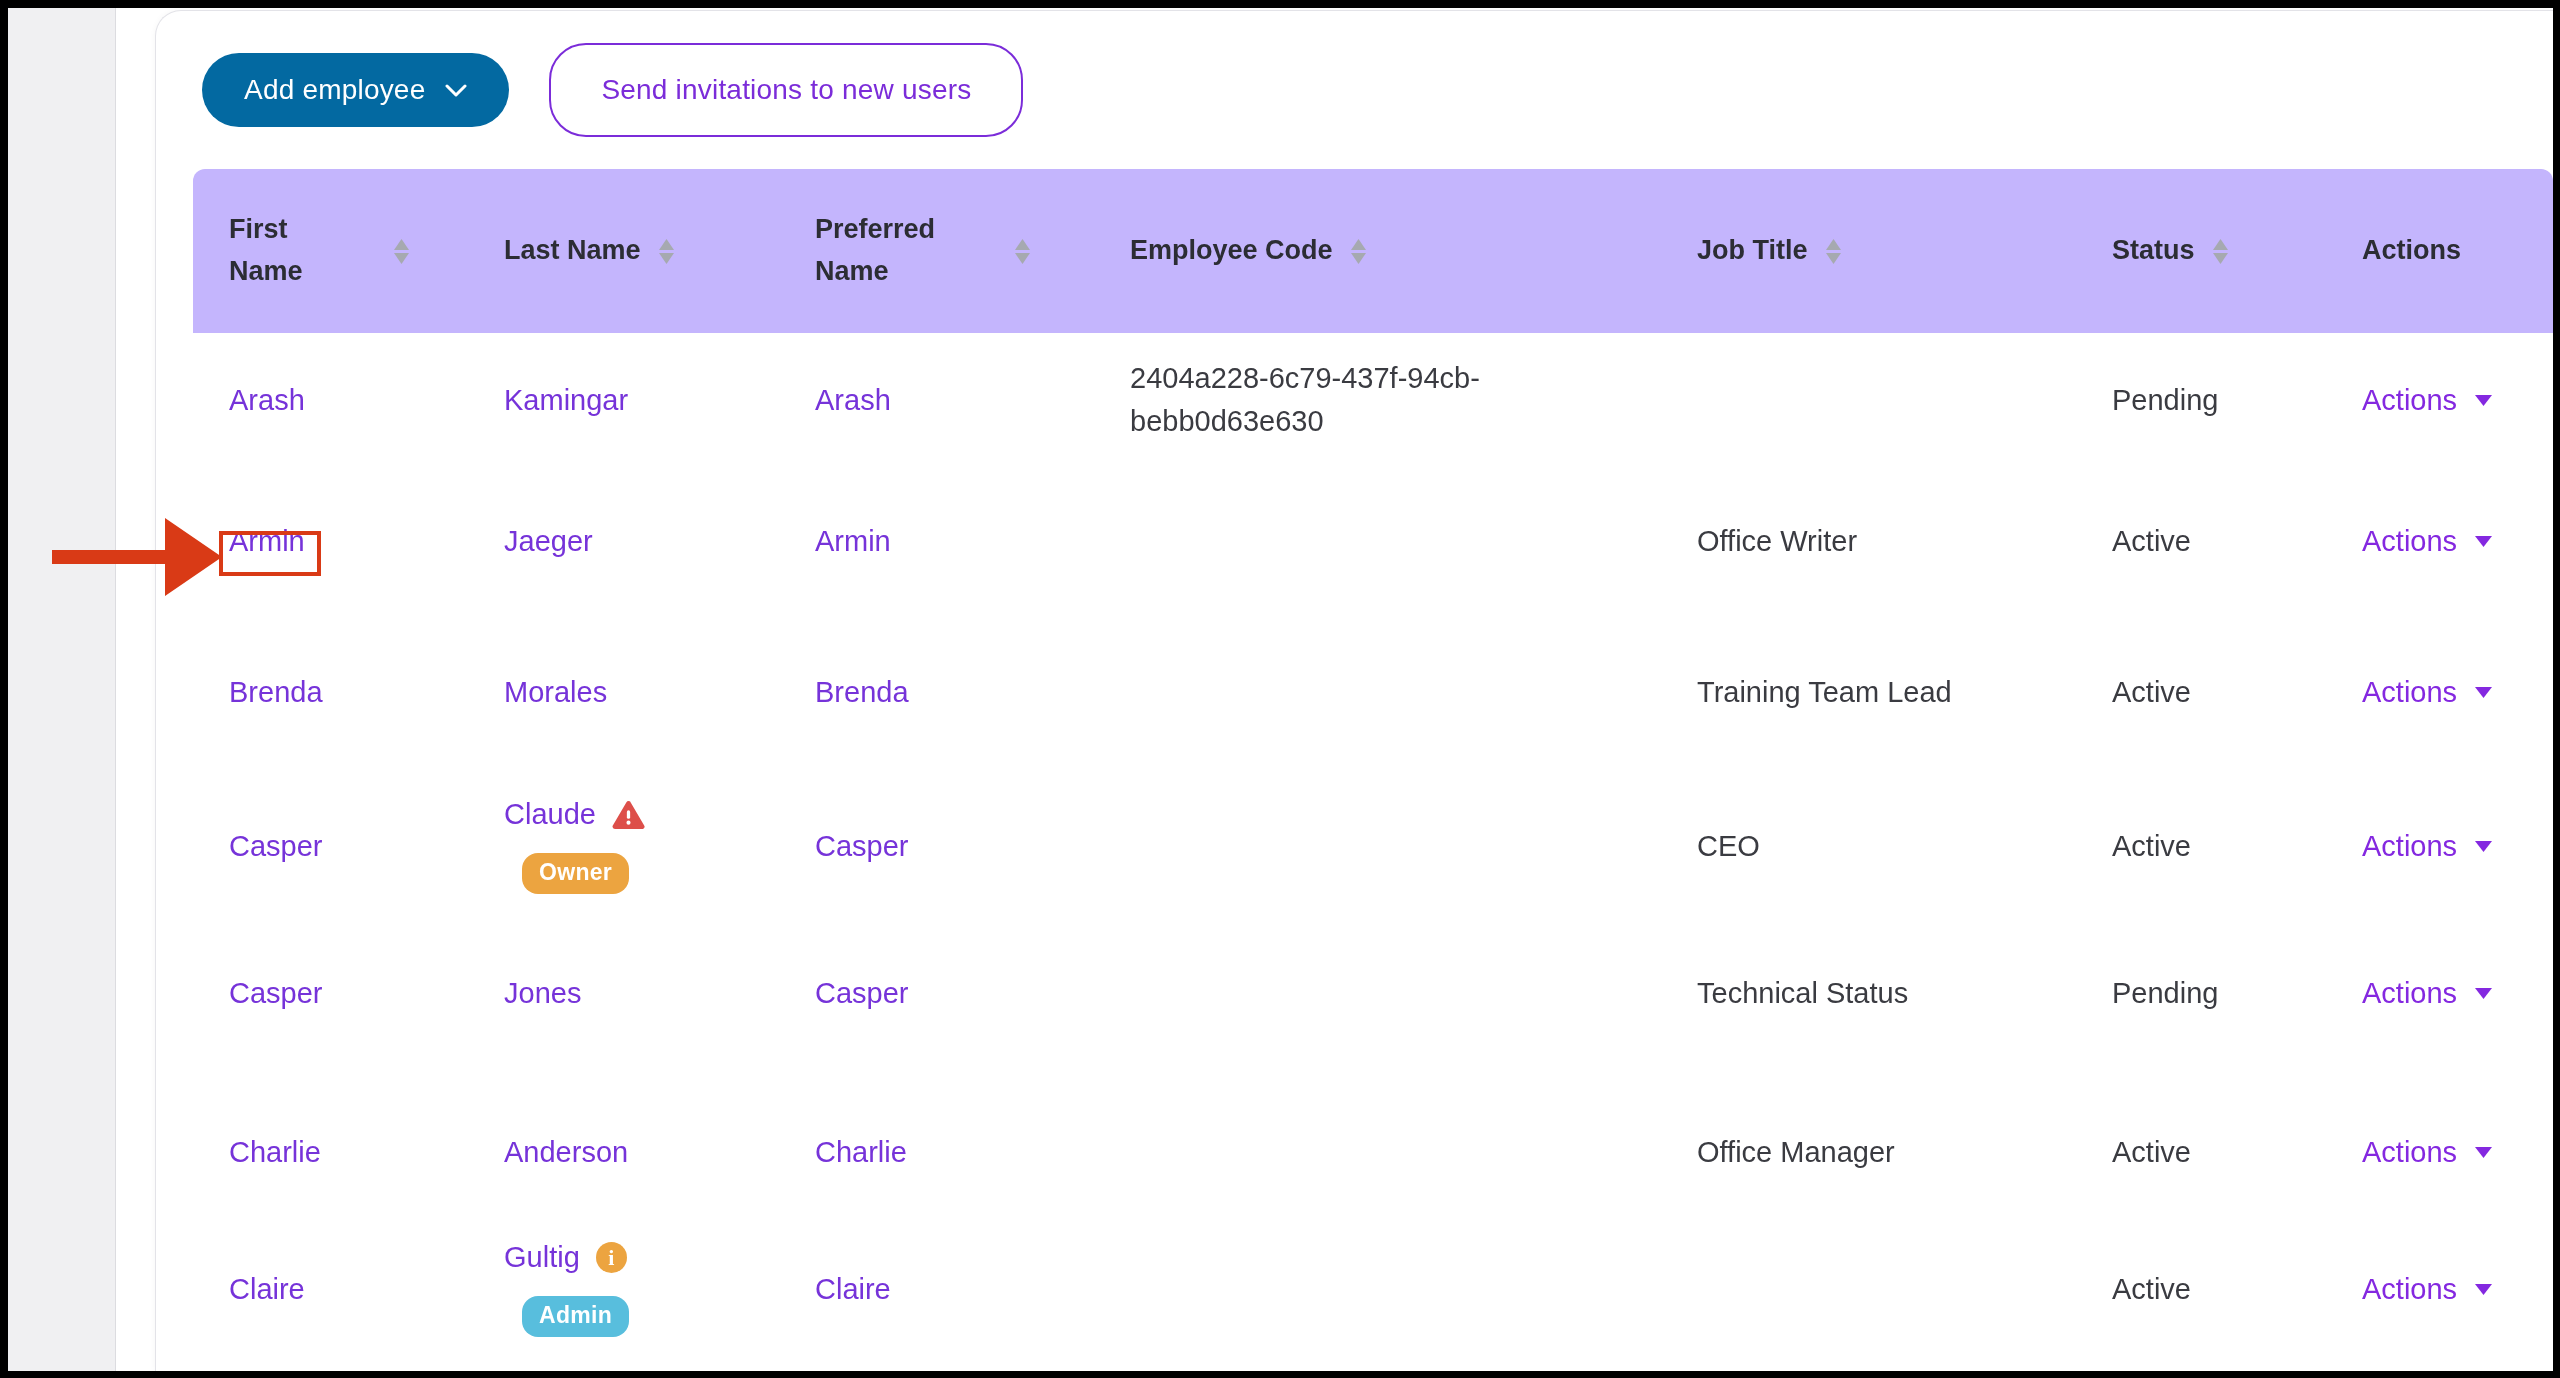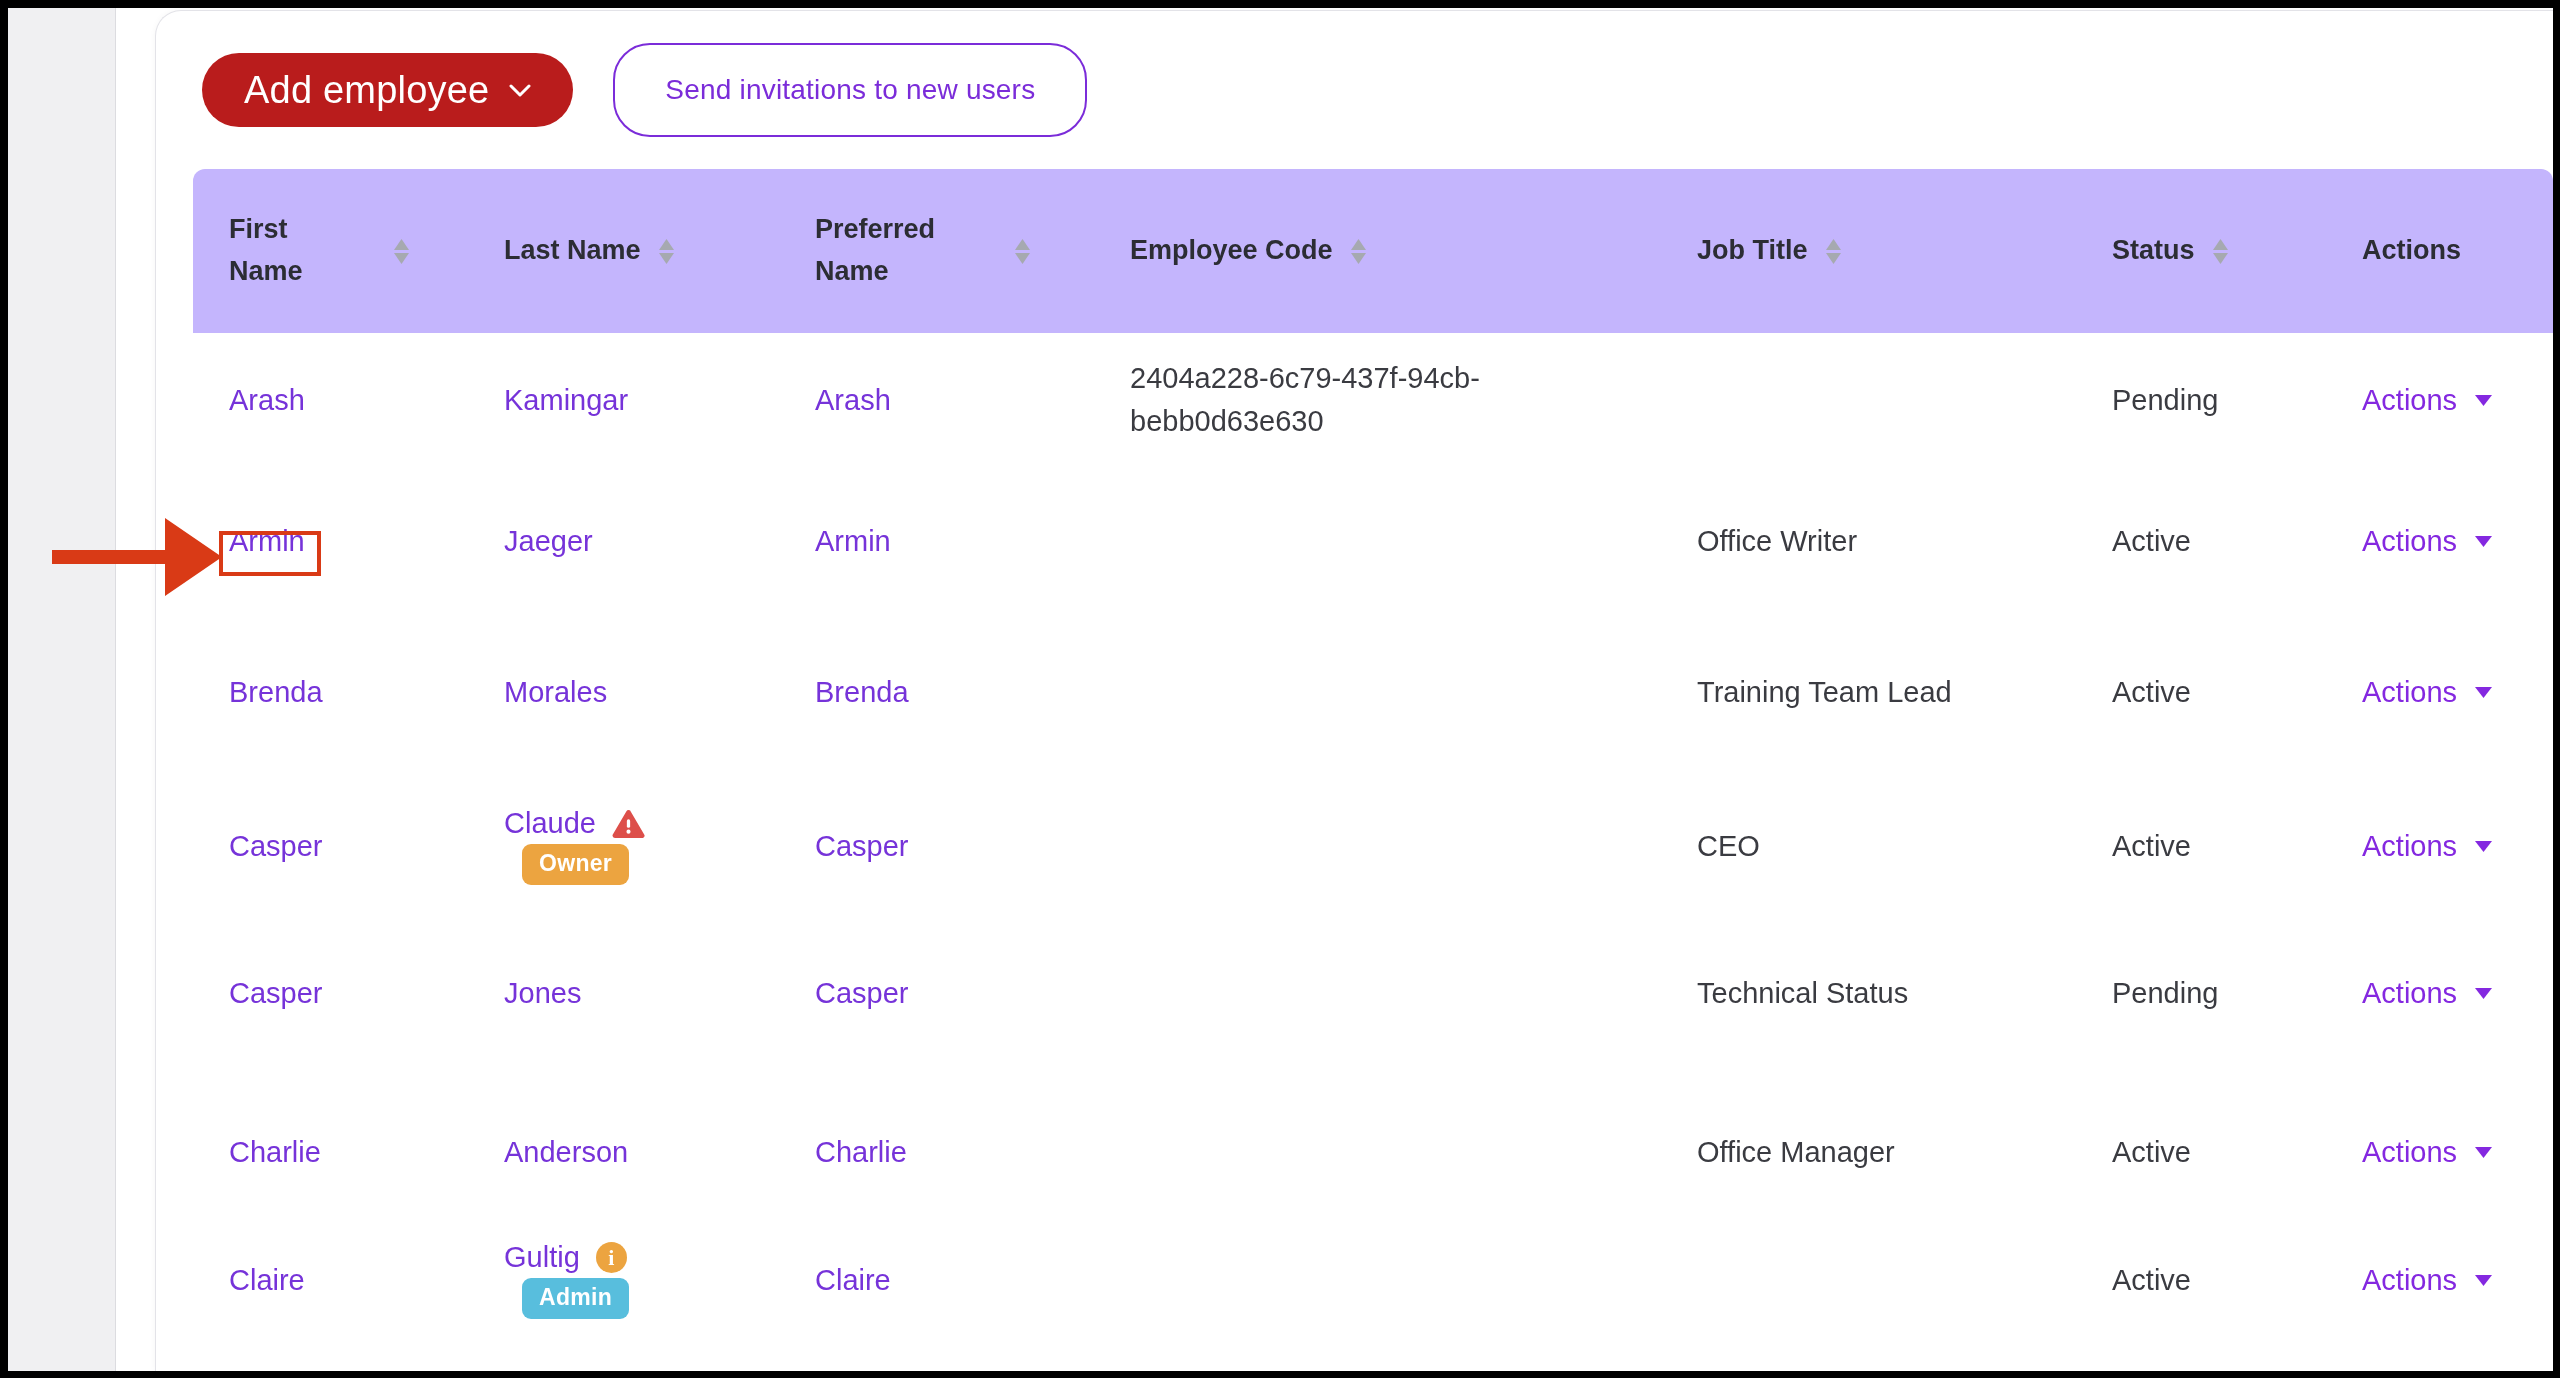--- a/index.html
+++ b/index.html
@@ -22,21 +22,21 @@
     position:absolute; left:147px; top:2px; right:0; bottom:0;
     background:#fff;
     border-left:1px solid #e3e3e8; border-top:1px solid #e3e3e8;
     border-top-left-radius:26px;
     box-shadow:0 0 6px rgba(0,0,0,0.04);
   }
   .toolbar { padding:32px 0 0 46px; display:flex; gap:40px; align-items:center; }
   .btn-primary {
     display:inline-flex; align-items:center; gap:20px;
     height:74px; padding:0 42px; border:none; border-radius:37px;
-    background:#b91c1c; color:#fff; font-size:38px; font-weight:500;
+    background:#0369a1; color:#fff; font-size:28px; font-weight:500;
     font-family:inherit; cursor:pointer; letter-spacing:0.2px;
   }
   .btn-outline {
     display:inline-flex; align-items:center;
     height:94px; padding:0 50px; border:2px solid #7b2cd9; border-radius:37px;
     background:#fff; color:#7b2cd9; font-size:28px; font-weight:400;
     font-family:inherit; cursor:pointer; letter-spacing:0.2px;
   }
   .table { margin:32px 0 0 37px; width:2360px; font-size:29px; }
   .grid-row {
@@ -63,22 +63,22 @@
   .tr:nth-child(5){ min-height:154px; }
   .tr:nth-child(6){ min-height:140px; }
   .tr:nth-child(7){ min-height:178px; }
   .cell { padding-left:36px; }
   .link { color:#7633d9; text-decoration:none; cursor:pointer; }
   .muted { color:#3a3b41; }
   .code { color:#3a3b41; line-height:1.5; max-width:505px; padding-right:30px; word-break:break-word; }
   .name-stack { display:flex; flex-direction:column; align-items:flex-start; }
   .name-line { display:flex; align-items:center; gap:16px; }
   .badge {
-    display:inline-block; margin:4px 0 0 18px; padding:6px 17px 8px;
-    border-radius:9px; color:#fff; font-weight:700; font-size:23px; letter-spacing:0.3px;
+    display:inline-block; margin:22px 0 0 18px; padding:6px 17px 8px;
+    border-radius:16px; color:#fff; font-weight:700; font-size:23px; letter-spacing:0.3px;
   }
   .badge-owner { background:#eca440; }
   .badge-admin { background:#58bedd; }
   .info-circle {
     display:inline-flex; align-items:center; justify-content:center;
     width:31px; height:31px; border-radius:50%; background:#eca440;
     color:#fff; font-family:"Liberation Serif","DejaVu Serif",serif;
     font-weight:700; font-size:22px; line-height:1;
   }
   .actions-link { display:inline-flex; align-items:center; gap:18px; color:#8428e0; cursor:pointer; }

